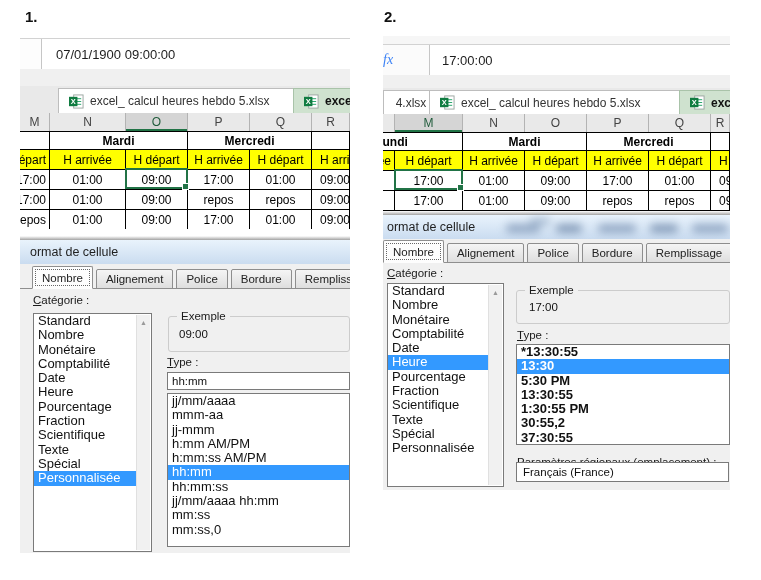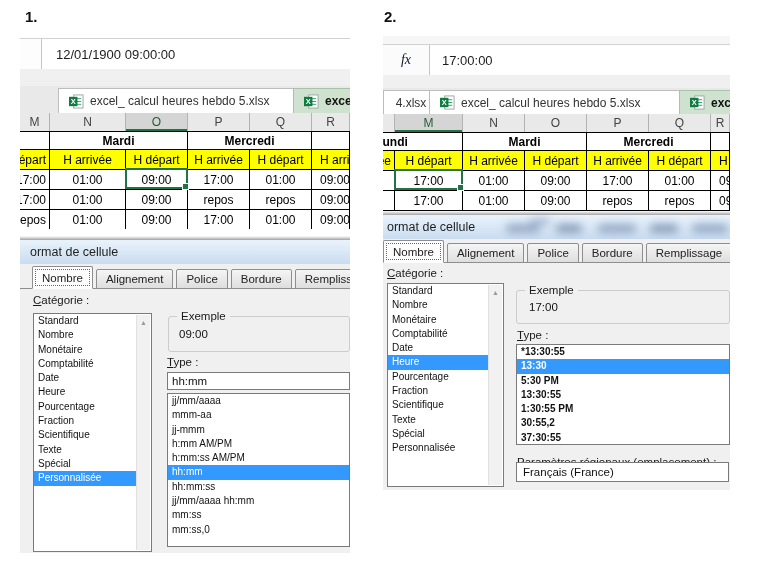--- a/index.html
+++ b/index.html
@@ -6,22 +6,22 @@
   #canvas{position:relative;width:761px;height:580px;background:#fff;
           font-family:"Liberation Sans",sans-serif;color:#1a1a1a;overflow:hidden;}
   .panel-label{position:absolute;font-size:15px;font-weight:bold;color:#111;}
   .panel{position:absolute;overflow:hidden;background:#fff;}
 
   
   .fstrip{position:absolute;left:0;right:0;background:#f6f6f6;}
   .frow{position:absolute;left:0;right:0;background:#f2f2f2;border-top:1px solid #d2d2d2;border-bottom:1px solid #d2d2d2;}
   .namebox{position:absolute;top:0;bottom:0;background:#fdfdfd;border-right:1px solid #c6c6c6;}
   .fxbox{position:absolute;top:0;bottom:0;background:#fbfbfb;border-right:1px solid #c6c6c6;
-         display:flex;align-items:center;justify-content:center;
-         font-family:"Liberation Serif",serif;font-style:italic;font-size:14px;color:#0f172a;}
+         display:flex;align-items:center;justify-content:flex-start;
+         font-family:"Liberation Serif",serif;font-style:italic;font-size:14px;color:#3b82f6;}
   .fbar{position:absolute;top:0;bottom:0;background:#fff;display:flex;align-items:center;
         font-size:13px;color:#1d1d1d;}
   .graygap{position:absolute;left:0;right:0;background:#f0f0f0;}
 
   
   .wtabbar{position:absolute;left:0;right:0;background:#e9e9e9;}
   .wtab{position:absolute;top:2px;bottom:0;display:flex;align-items:center;gap:6px;
         padding:0 10px;font-size:12px;color:#333;background:#fff;
         border:1px solid #bdbdbd;border-bottom:none;white-space:nowrap;overflow:hidden;}
   .wtab.green{background:#cfe2cf;border-color:#a9c3a9;font-weight:bold;color:#111;}
@@ -58,21 +58,21 @@
   .dlg-tabs{position:absolute;display:flex;gap:3px;align-items:flex-end;z-index:3;}
   .dlg-tab{height:20px;padding:0 9px;display:flex;align-items:center;font-size:11.5px;color:#222;
            background:linear-gradient(#f5f5f5,#dedede);border:1px solid #8e8e8e;
            border-radius:2px 2px 0 0;box-sizing:border-box;}
   .dlg-tab.sel{height:23px;background:#fdfdfd;border-bottom:1px solid #fdfdfd;
                outline:1px dotted #666;outline-offset:-4px;}
   .tabline{position:absolute;height:1px;background:#8e8e8e;z-index:1;}
   .dlg-label{position:absolute;font-size:11.5px;color:#1a1a1a;}
   .acc::first-letter{text-decoration:underline;}
   .listbox{position:absolute;background:#fff;border:1px solid #7a7a7a;box-sizing:border-box;overflow:hidden;}
-  .lst-item{font-size:10px;line-height:14.3px;padding-left:4px;white-space:nowrap;color:#111;}
+  .lst-item{font-size:13px;line-height:14.3px;padding-left:4px;white-space:nowrap;color:#111;}
   .lst-item.sel{background:#3399ff;color:#fff;}
   .withsb{padding-right:14px;}
   .sb{position:absolute;right:1px;top:1px;bottom:1px;width:13px;background:#f1f1f1;border-left:1px solid #e0e0e0;}
   .sb::before{content:"▲";display:block;text-align:center;font-size:7px;color:#9a9a9a;padding-top:4px;}
   .grp{position:absolute;border:1px solid #cccccc;border-radius:3px;box-sizing:border-box;}
   .grp-label{position:absolute;top:-7px;left:8px;background:#f0f0f0;padding:0 4px;font-size:11.5px;color:#1a1a1a;}
   .grp-value{position:absolute;font-size:11.5px;color:#111;}
   .txtinput{position:absolute;background:#fff;border:1px solid #7a7a7a;box-sizing:border-box;
             font-size:11.5px;display:flex;align-items:center;padding-left:4px;color:#111;}
 </style>
@@ -81,21 +81,21 @@
 
 <div id="canvas">
 
   <div class="panel-label" style="left:25px;top:8px;">1.</div>
 
   <div class="panel" style="left:20px;top:36px;width:330px;height:517px;">
 
     <div class="frow" style="top:2px;height:30px;">
       <div class="namebox" style="left:0;width:21px;"></div>
       <div class="fbar" style="left:22px;right:0;padding-left:14px;">
-        <span>12/01/1900 09:00:00</span>
+        <span>07/01/1900 09:00:00</span>
       </div>
     </div>
     <div class="graygap" style="top:33px;height:17px;"></div>
 
     <div class="wtabbar" style="top:50px;height:27px;">
       <div class="wtab" style="left:38px;width:233px;">
         <svg class="xlicon" width="15" height="15" viewBox="0 0 16 16">
             <rect x="5" y="1" width="10" height="14" fill="#fff" stroke="#9aa5a0"></rect>
             <line x1="7" y1="5" x2="13" y2="5" stroke="#21a366"></line>
             <line x1="7" y1="8" x2="13" y2="8" stroke="#21a366"></line>

